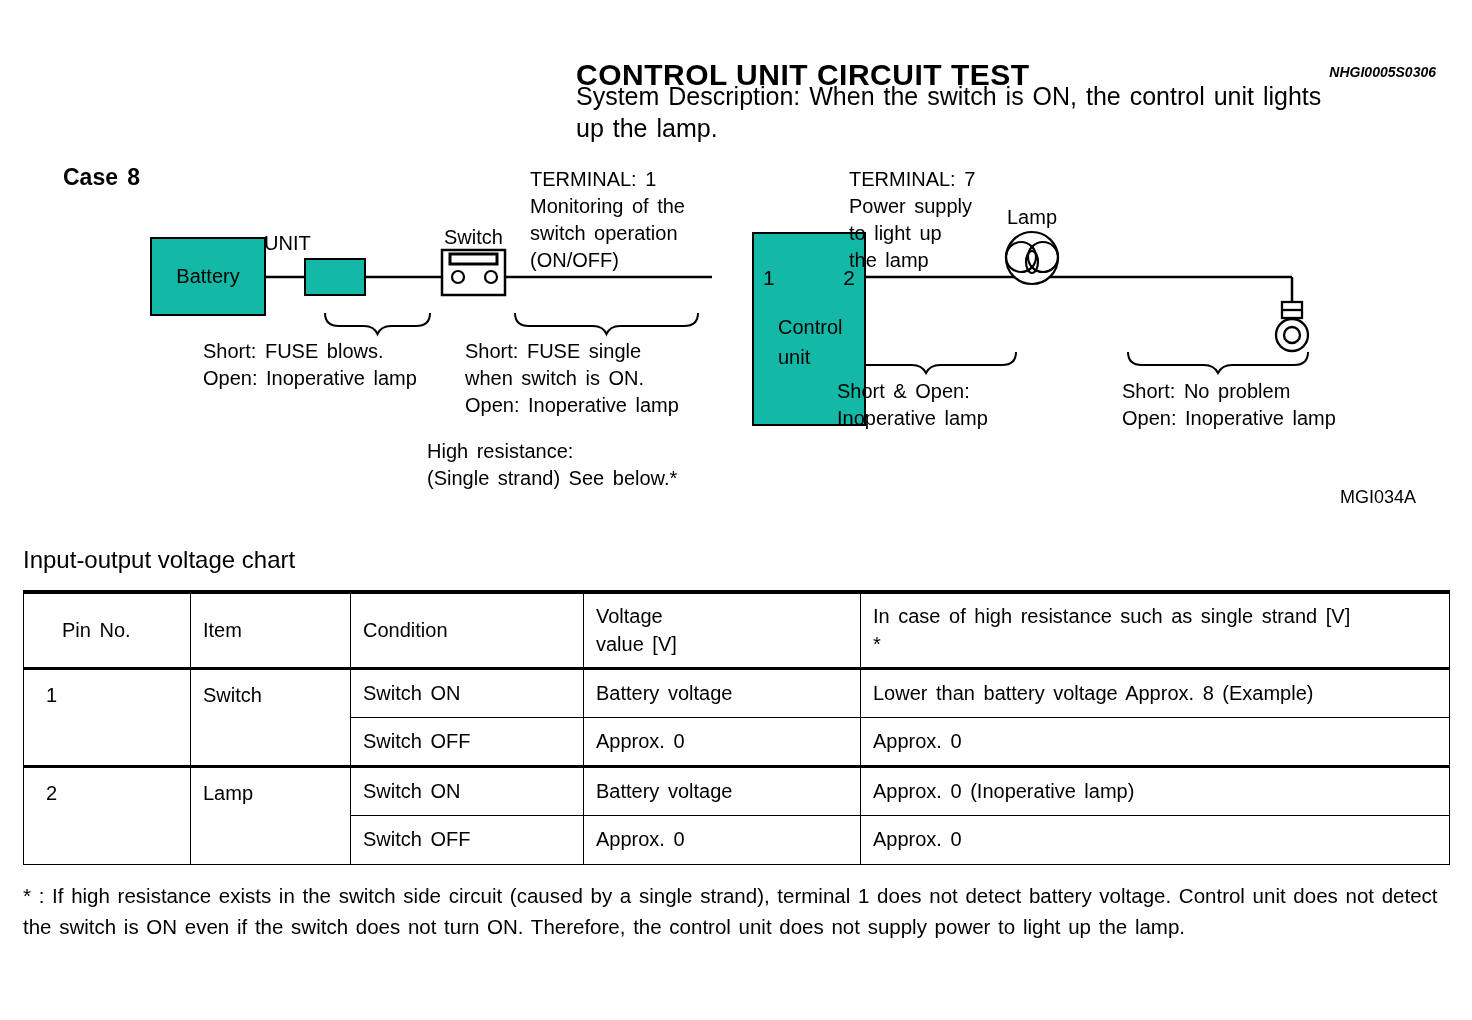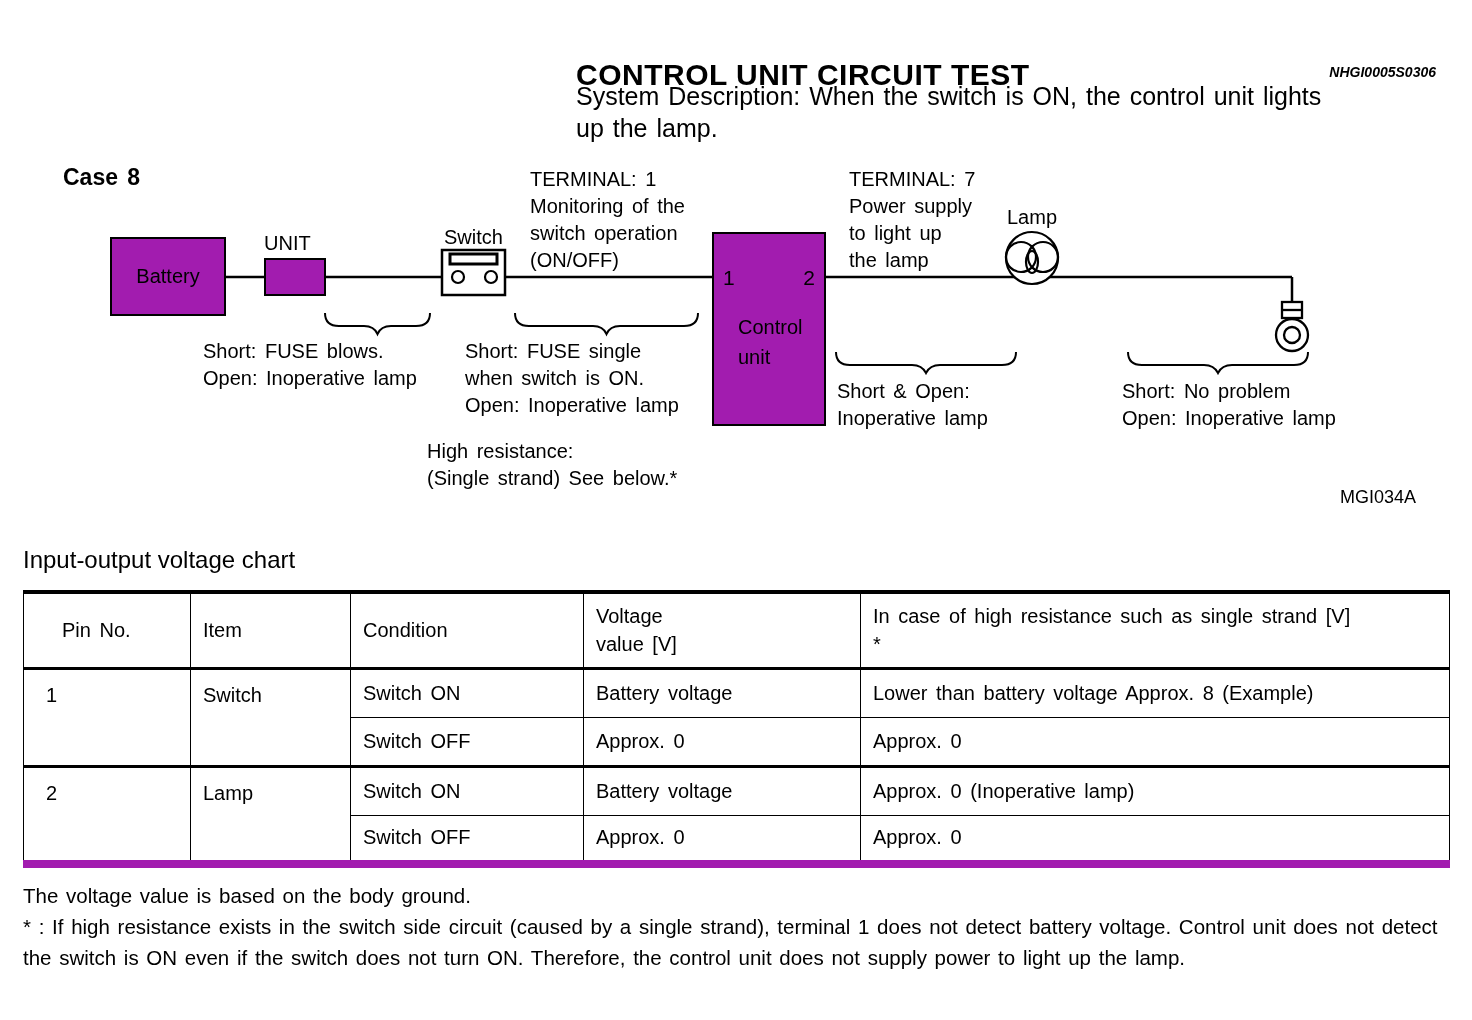--- a/index.html
+++ b/index.html
@@ -11,37 +11,37 @@
   .t{position:absolute;font-size:20px;line-height:27px;white-space:pre-line;word-spacing:3px;}
 
   
   .title{position:absolute;left:576px;top:38px;font-size:30px;font-weight:bold;letter-spacing:.5px;}
   .doc-code{position:absolute;right:36px;top:64px;font-size:14px;font-style:italic;font-weight:bold;}
   .desc{position:absolute;left:576px;top:80px;width:900px;font-size:25px;line-height:32px;white-space:pre-line;word-spacing:2px;}
 
   .case-label{position:absolute;left:63px;top:164px;font-size:23px;font-weight:bold;word-spacing:3px;}
 
   
-  .box{position:absolute;border:2.5px solid #000;background:#a21caf;box-sizing:border-box;}
+  .box{position:absolute;border:2.5px solid #000;background:#14b8a6;box-sizing:border-box;margin-left:40px;}
   .battery-box{left:110px;top:237px;width:116px;height:79px;display:flex;align-items:center;justify-content:center;font-size:20px;}
   .fuse-box{left:264px;top:258px;width:62px;height:38px;}
   .control-box{left:712px;top:232px;width:114px;height:194px;}
   .control-box .pin{position:absolute;top:32px;font-size:21px;}
   .control-box .pin-1{left:9px;}
   .control-box .pin-2{right:9px;}
   .control-box .cu-label{position:absolute;left:24px;top:78px;font-size:20px;line-height:30px;white-space:pre-line;}
 
   .circuit-svg{position:absolute;left:0;top:0;}
 
   
   .chart-heading{position:absolute;left:23px;top:546px;font-size:24px;font-weight:normal;}
   table.vtable{
     position:absolute;left:23px;top:590px;width:1426px;
     border-collapse:collapse;table-layout:fixed;
-    border-top:4px solid #000;border-bottom:8px solid #a21caf;
+    border-top:4px solid #000;border-bottom:1px solid #a21caf;
   }
   .vtable th,.vtable td{
     border:1.5px solid #000;font-size:20px;font-weight:normal;
     text-align:left;vertical-align:middle;padding:4px 10px 4px 12px;
     word-spacing:3px;box-sizing:border-box;
   }
   .vtable thead th{border-bottom:3px solid #000;height:76px;}
   .vtable td{height:49px;}
   .vtable tr.group-start td{border-top:3px solid #000;}
   .vtable .pre{white-space:pre-line;line-height:28px;}
@@ -182,17 +182,16 @@
       </tr>
       <tr>
         <td>Switch OFF</td>
         <td>Approx. 0</td>
         <td>Approx. 0</td>
       </tr>
     </tbody>
   </table>
 
   <div class="footer">
-    <p>The voltage value is based on the body ground.</p>
     <p>* : If high resistance exists in the switch side circuit (caused by a single strand), terminal 1 does not detect battery voltage. Control unit does not detect the switch is ON even if the switch does not turn ON. Therefore, the control unit does not supply power to light up the lamp.</p>
   </div>
 
 </div>
 
 </body></html>

